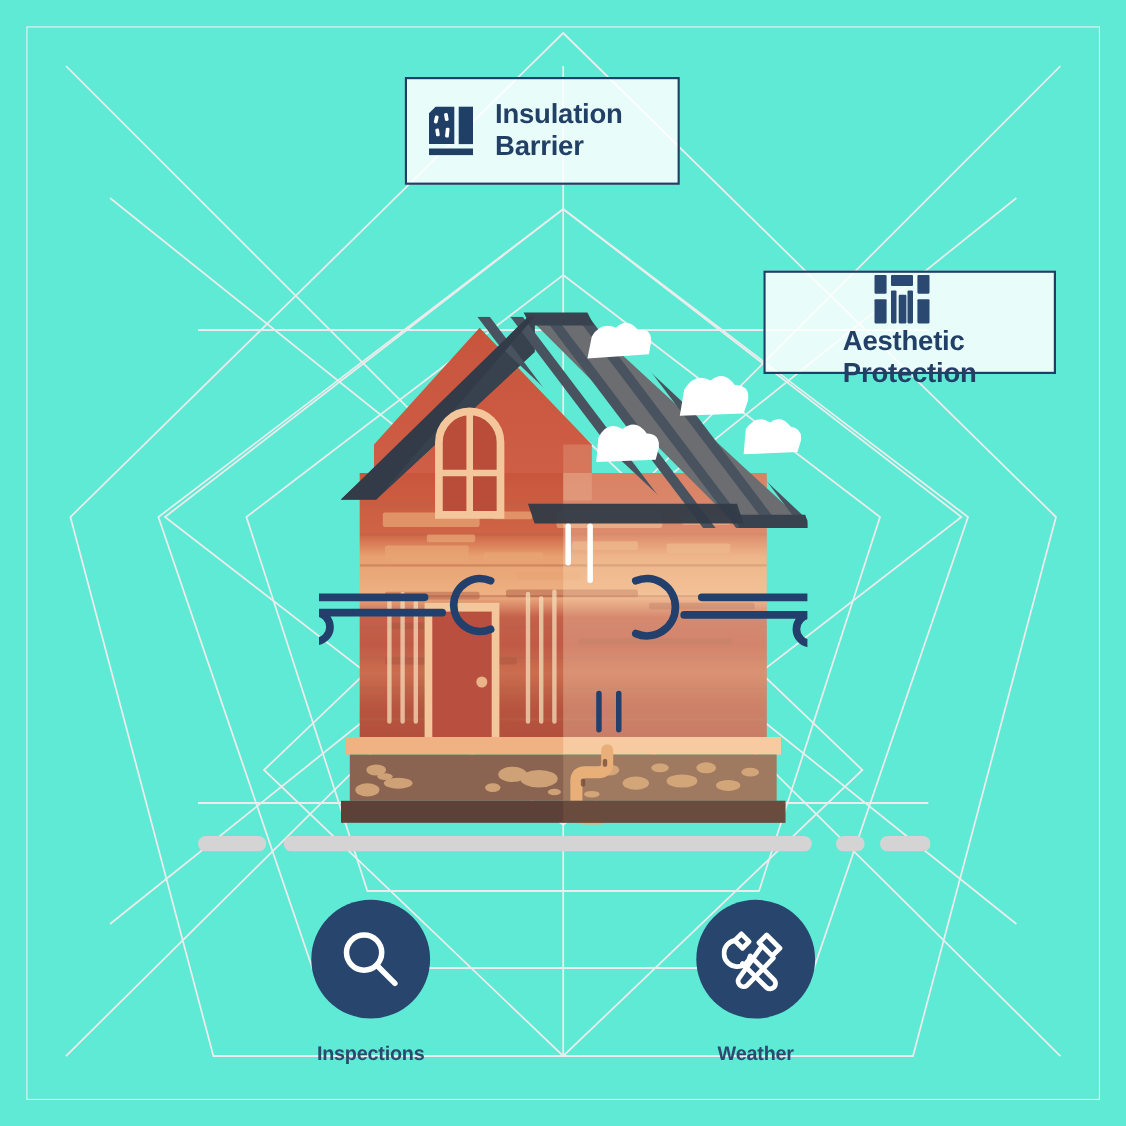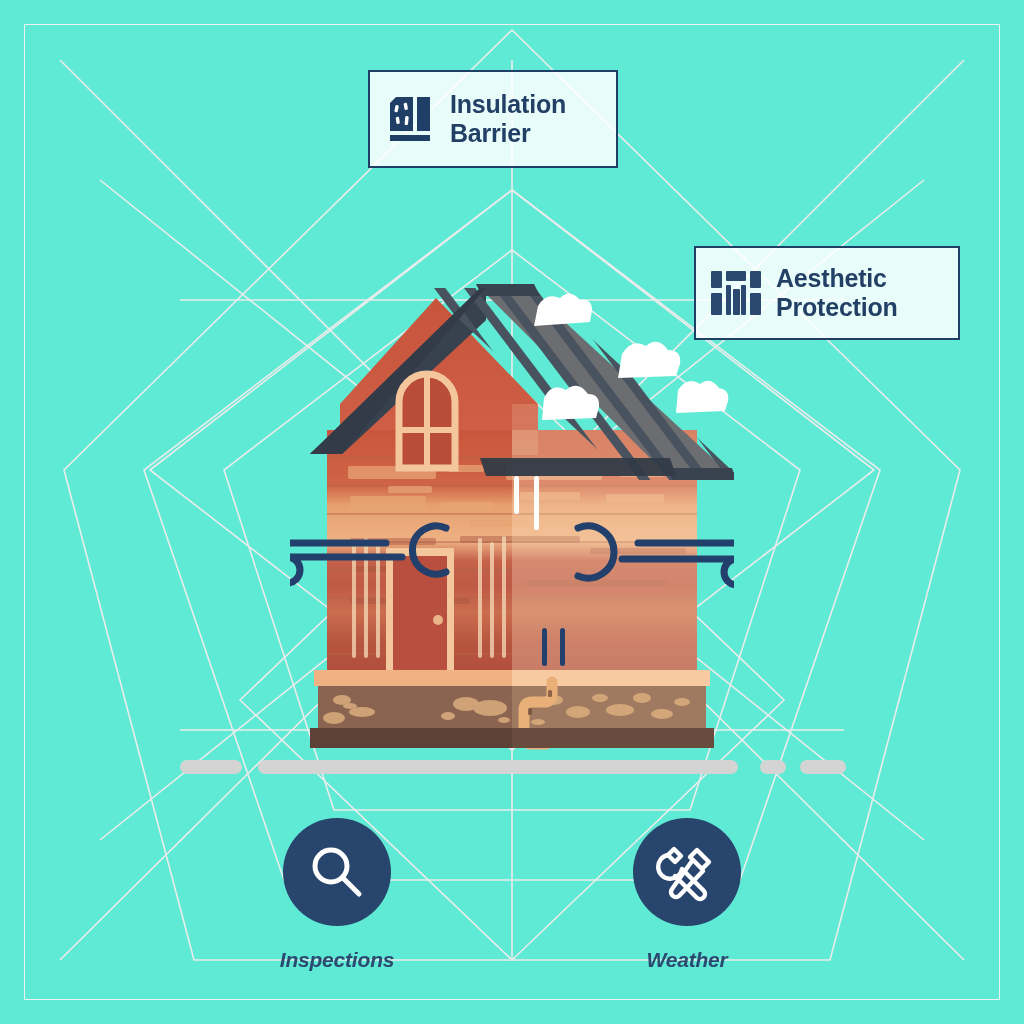--- a/index.html
+++ b/index.html
@@ -42,21 +42,21 @@
     color:#223f65;
     font-size:25px;
     line-height:29px;
     font-weight:600;
     letter-spacing:-0.2px;
     white-space:pre-line;
   }
 
   #box-insulation{left:368px;top:70px;width:250px;height:98px;}
   #box-weather{left:66px;top:246px;width:256px;height:94px;}
-  #box-aesthetic{left:694px;top:246px;width:266px;height:94px;}
+  #box-aesthetic{left:694px;top:246px;width:266px;height:94px;flex-direction:column;}
   #box-weather .label-text{margin-left:2px;}
 
   
   #house{position:absolute;left:290px;top:280px;width:444px;height:475px;}
 
   
   #ground{position:absolute;left:180px;top:760px;width:666px;height:14px;}
 
   
   #services{
@@ -68,25 +68,24 @@
     display:flex;flex-direction:column;align-items:center;
   }
   .svc-circle{
     width:108px;height:108px;border-radius:50%;
     background:#27456d;
     display:flex;align-items:center;justify-content:center;
   }
   .svc-label{
     margin-top:22px;
     color:#2b4a6f;
-    font-size:21px;
+    font-size:18px;
     font-weight:600;
     letter-spacing:-0.2px;
     white-space:nowrap;
-    font-style:italic;
   }
 </style>
 </head>
 <body>
 
 <div id="stage">
 
   <svg class="bg-geo" viewBox="0 0 1024 1024" xmlns="http://www.w3.org/2000/svg">
     <g fill="none" stroke="#ececec" stroke-width="1.6">
       <polygon points="512,190 880,470 740,880 284,880 144,470"></polygon>

